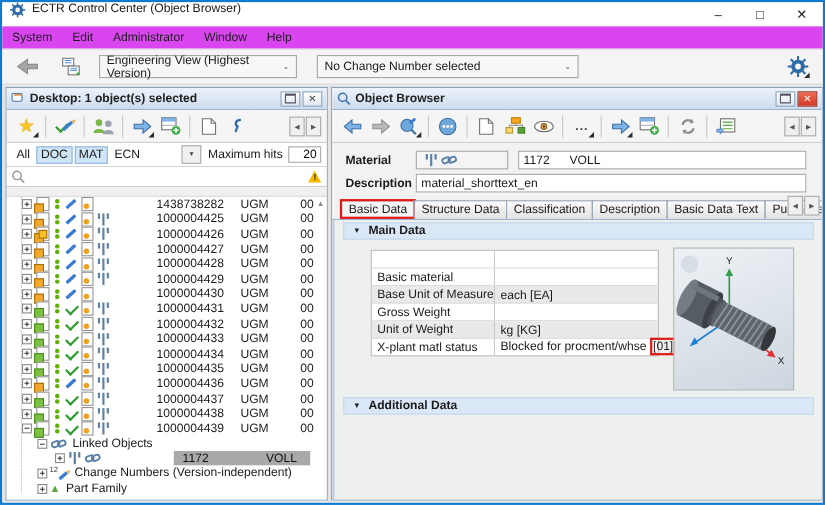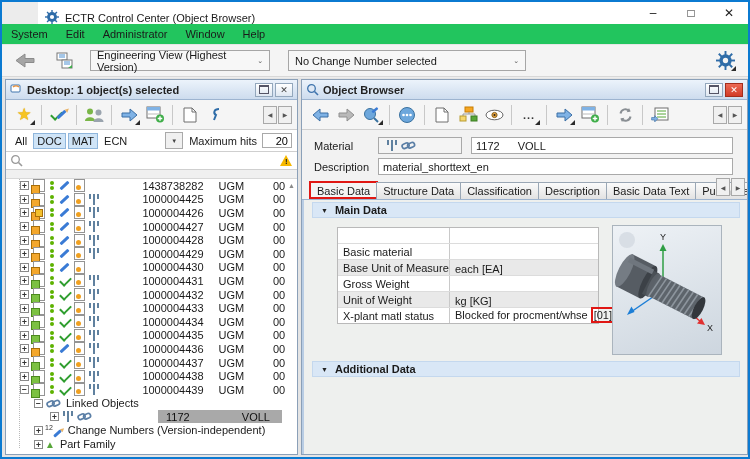--- a/index.html
+++ b/index.html
@@ -1,25 +1,25 @@
 <!DOCTYPE html>
 <html><head>
 <meta charset="utf-8">
 <style>
   html,body{margin:0;padding:0;}
   body{width:750px;height:459px;font-family:"Liberation Sans",sans-serif;font-size:11px;color:#1a1a1a;background:#fff;position:relative;overflow:hidden;}
   .window{position:absolute;inset:0;border:2px solid #0b7ad1;box-sizing:border-box;background:#ececec;overflow:hidden;}
 
   
-  .titlebar{height:22px;background:#fff;display:flex;align-items:flex-end;padding-left:7px;margin-left:36px;}
+  .titlebar{height:22px;background:#fff;display:flex;align-items:flex-start;padding-left:7px;}
   .titlebar .title{margin-left:6px;}
   .win-controls{margin-left:auto;display:flex;height:100%;}
   .win-btn{width:38px;display:flex;align-items:center;justify-content:center;font-size:12px;color:#222;}
   
-  .menubar{height:20px;background:#22c55e;display:flex;align-items:center;border-bottom:1px solid #e6e6e6;}
+  .menubar{height:20px;background:#d946ef;display:flex;align-items:center;border-bottom:1px solid #e6e6e6;}
   .menu-item{padding:0 9px;}
   
   .maintoolbar{height:31px;background:#f4f4f4;display:flex;align-items:center;border-bottom:1px solid #d8d8d8;padding:0 10px;}
   .combo{height:21px;background:#f7f7f7;border:1px solid #a6a6a6;display:flex;align-items:center;padding:0 6px;box-sizing:border-box;}
   .combo .caret{margin-left:auto;padding-left:8px;font-size:7px;color:#555;}
   .combo1{width:180px;margin-left:12px;}
   .combo2{width:238px;margin-left:18px;}
   .spacer{flex:1;}
   .tb-ic{position:relative;display:flex;align-items:center;justify-content:center;width:26px;height:24px;}
   .corner::after{content:"";position:absolute;right:2px;bottom:2px;border-left:5px solid transparent;border-bottom:5px solid #2b2b2b;}
@@ -88,21 +88,21 @@
   .trow{height:13.6px;display:flex;align-items:center;padding-left:14px;position:relative;}
   .tid{width:112px;text-align:right;}
   .tgrp{width:48px;padding-left:15px;box-sizing:content-box;}
   .tver{width:26px;padding-left:10px;}
   .trow-special{height:13.6px;display:flex;align-items:center;}
   .selbox{height:13px;background:#a9a9a9;display:flex;align-items:center;justify-content:space-between;width:104px;padding:0 12px 0 8px;margin-left:auto;margin-right:15px;color:#101010;}
 
   
   .fields{padding:5px 0 0 0;background:#f2f2f2;}
   .frow{height:21px;display:flex;align-items:center;padding-left:12px;}
-  .flabel{width:64px;font-weight:normal;}
+  .flabel{width:64px;font-weight:bold;}
   .ffield{height:17px;border:1px solid #a9a9a9;background:#fff;display:flex;align-items:center;padding:0 4px;box-sizing:border-box;}
   .ffield.icons{width:84px;background:#f4f4f4;}
   .ffield.matval{width:262px;margin-left:9px;white-space:pre;}
   .ffield.descval{width:355px;}
   .tabsrow{height:23px;display:flex;align-items:flex-end;padding:3px 26px 0 8px;position:relative;background:#f2f2f2;overflow:hidden;border-bottom:1px solid #9db4d0;box-sizing:border-box;}
   .tab{position:relative;padding:2px 6px;border:1px solid #9aa7b5;border-bottom:none;background:linear-gradient(#fbfbfb,#e2e2e2);margin-right:-1px;white-space:nowrap;flex:none;}
   .tab.active{background:#f4f4f4;}
   .tab.active::after{content:"";position:absolute;inset:-2px -2px 0 -2px;border:2px solid #e01713;pointer-events:none;}
   .tab-scroll{position:absolute;right:2px;bottom:3px;display:flex;gap:1px;}
   .obcontent{position:relative;height:258px;background:#eef0ee;border-left:2px solid #b9cde4;}

